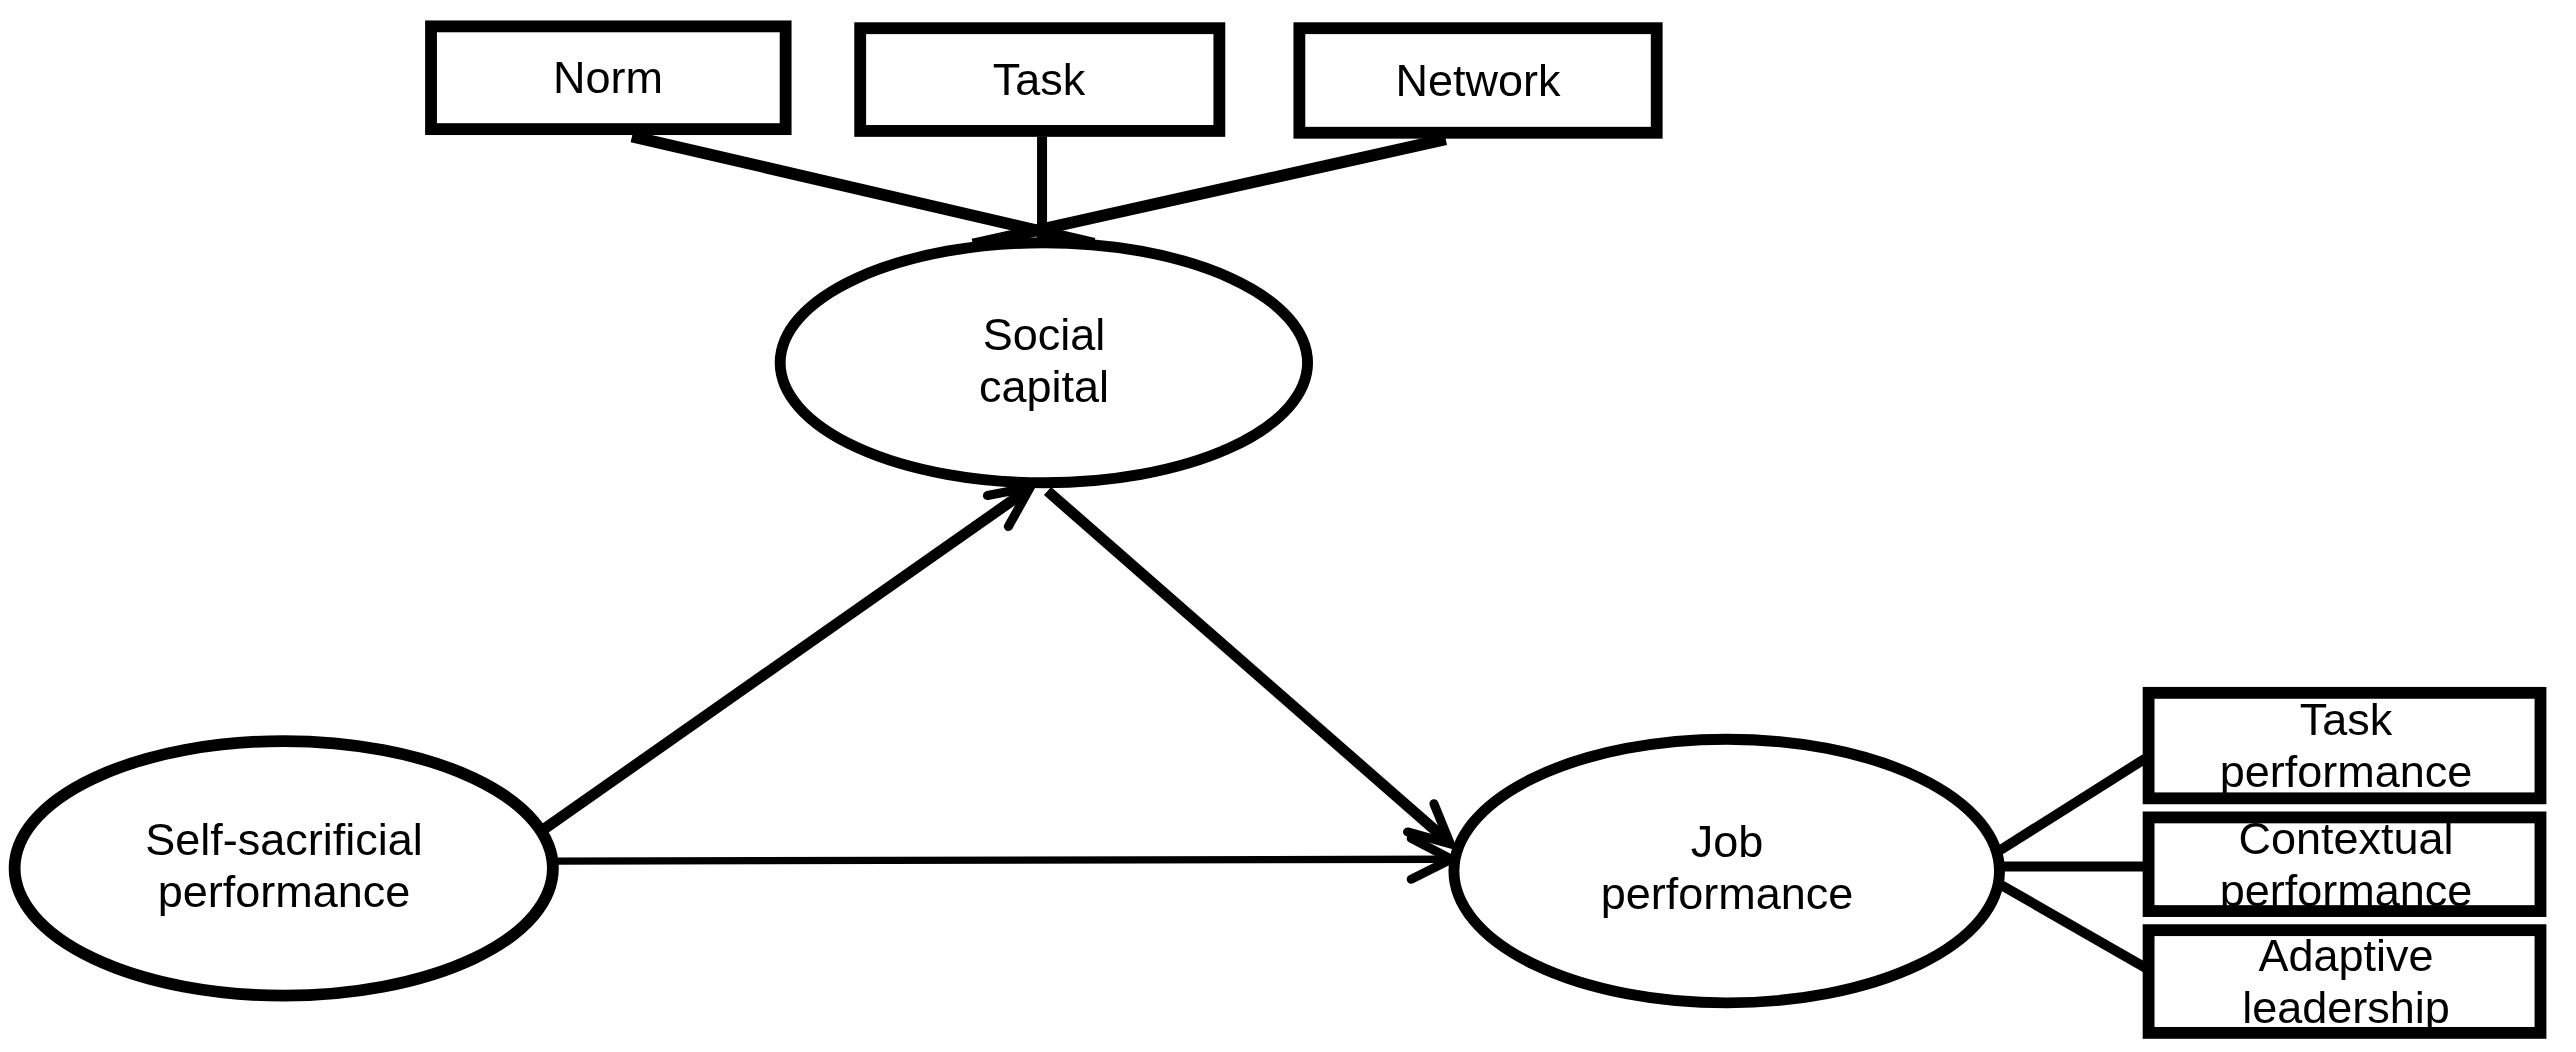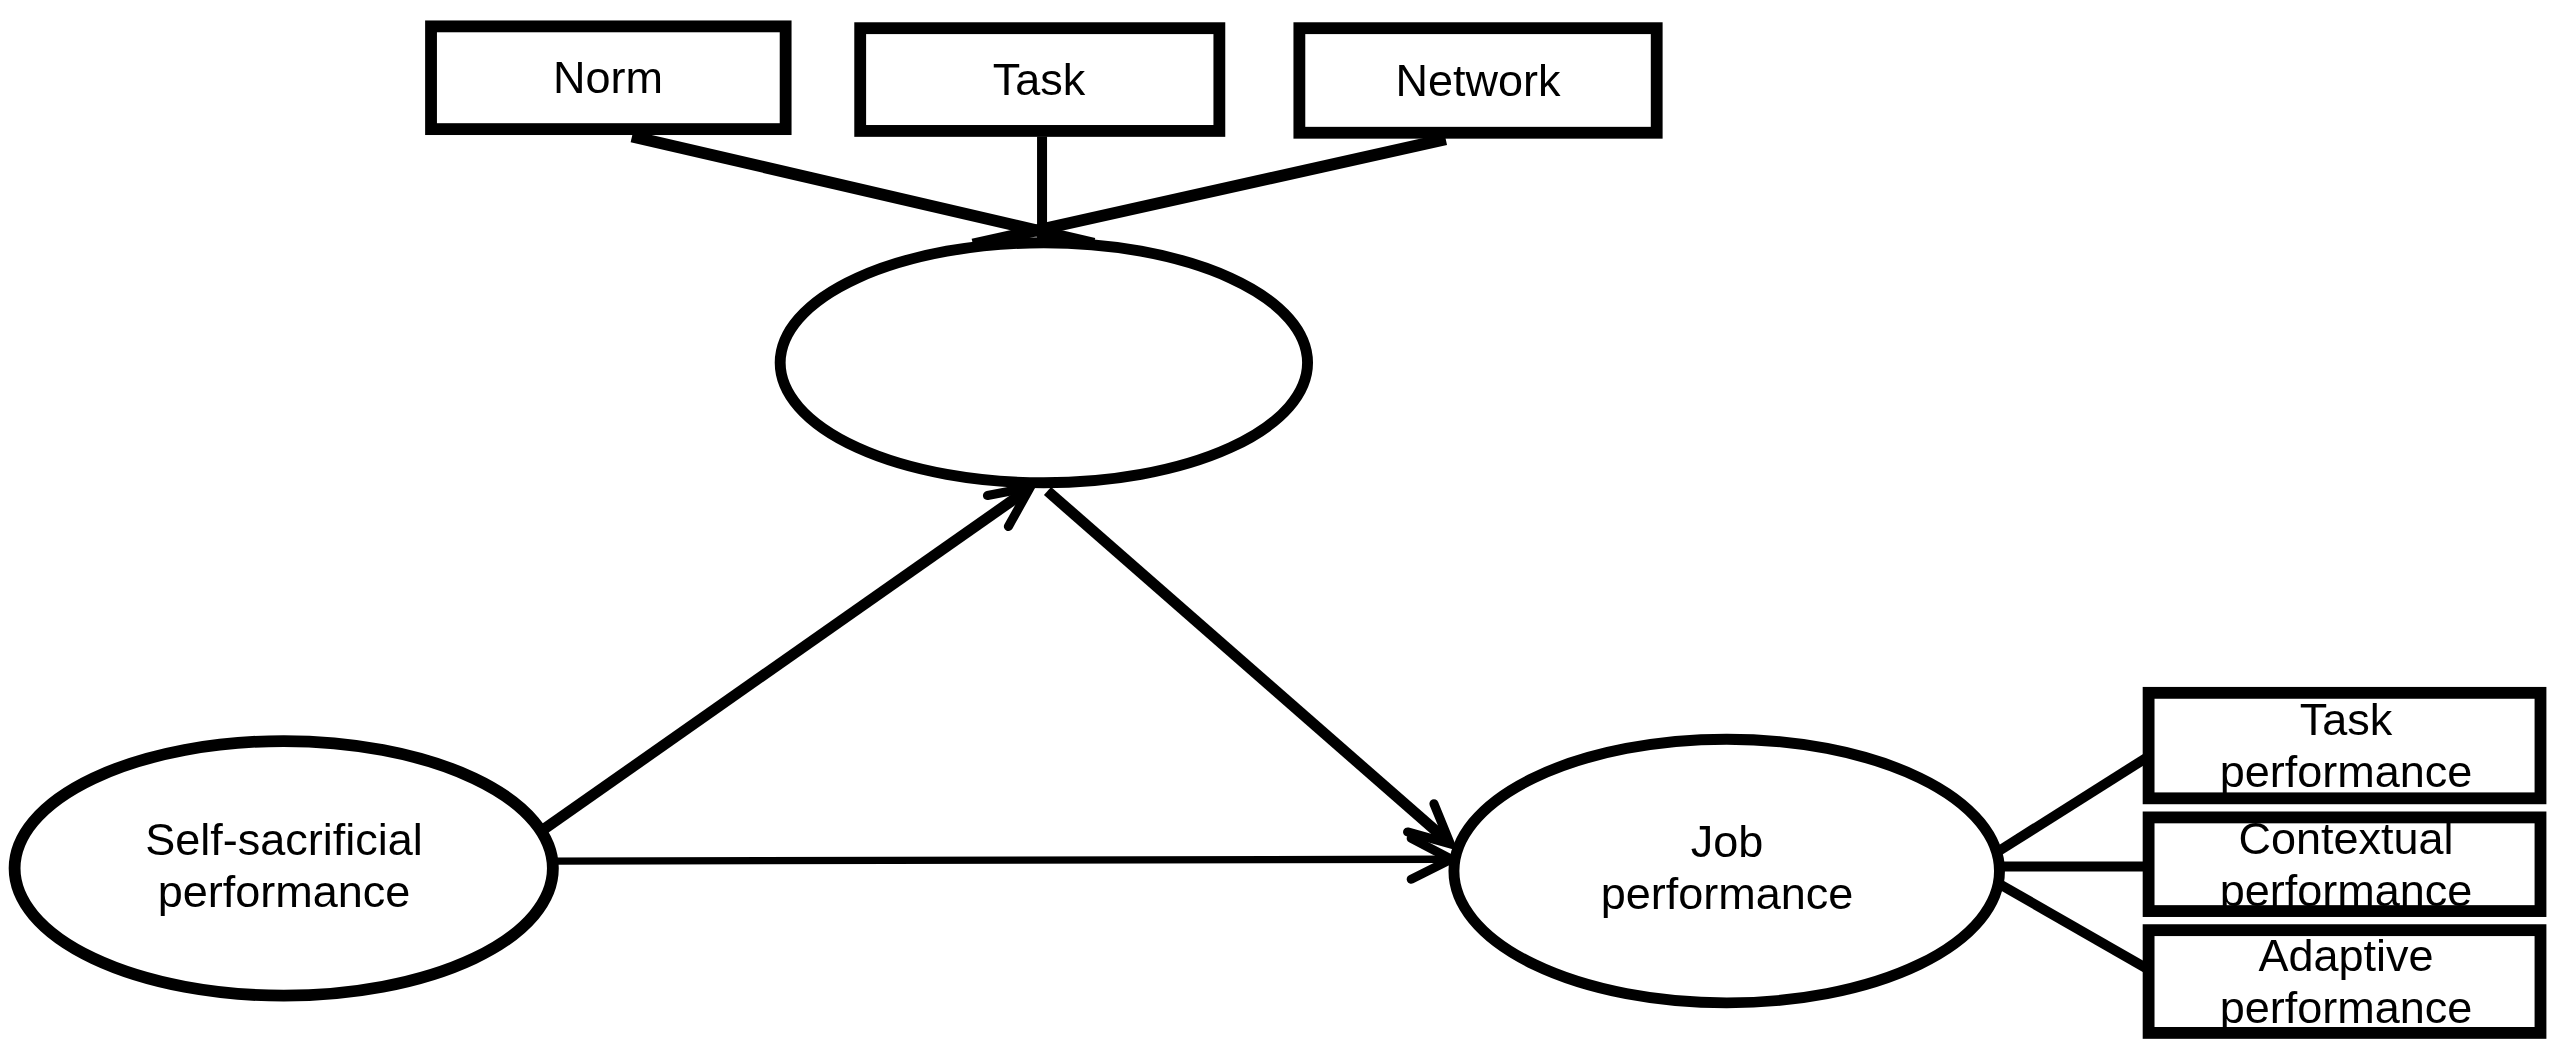--- a/index.html
+++ b/index.html
@@ -69,26 +69,28 @@
 
     <rect x="2363" y="762" width="431" height="116" fill="#fff" stroke="#000" stroke-width="13"></rect>
     <rect x="2363" y="899" width="431" height="103" fill="#fff" stroke="#000" stroke-width="13"></rect>
     <rect x="2363" y="1023" width="431" height="113" fill="#fff" stroke="#000" stroke-width="13"></rect>
   </svg>
 
   <div class="node-label" style="left:608px; top:78px;">Norm</div>
   <div class="node-label" style="left:1039px; top:80px;">Task</div>
   <div class="node-label" style="left:1478px; top:81px;text-align:right;">Network</div>
 
+  <div class="node-label" style="left:1044px; top:361px;">Social
+capital</div>
   <div class="node-label" style="left:284px; top:866px;">Self-sacrificial
 performance</div>
   <div class="node-label" style="left:1727px; top:868px;">Job
 performance</div>
 
   <div class="node-label" style="left:2346px; top:746px;">Task
 performance</div>
   <div class="node-label" style="left:2346px; top:865px;text-align:center;">Contextual
 performance</div>
   <div class="node-label" style="left:2346px; top:982px;">Adaptive
-performance</div>
+leadership</div>
 
 </div>
 
 
 </body></html>

